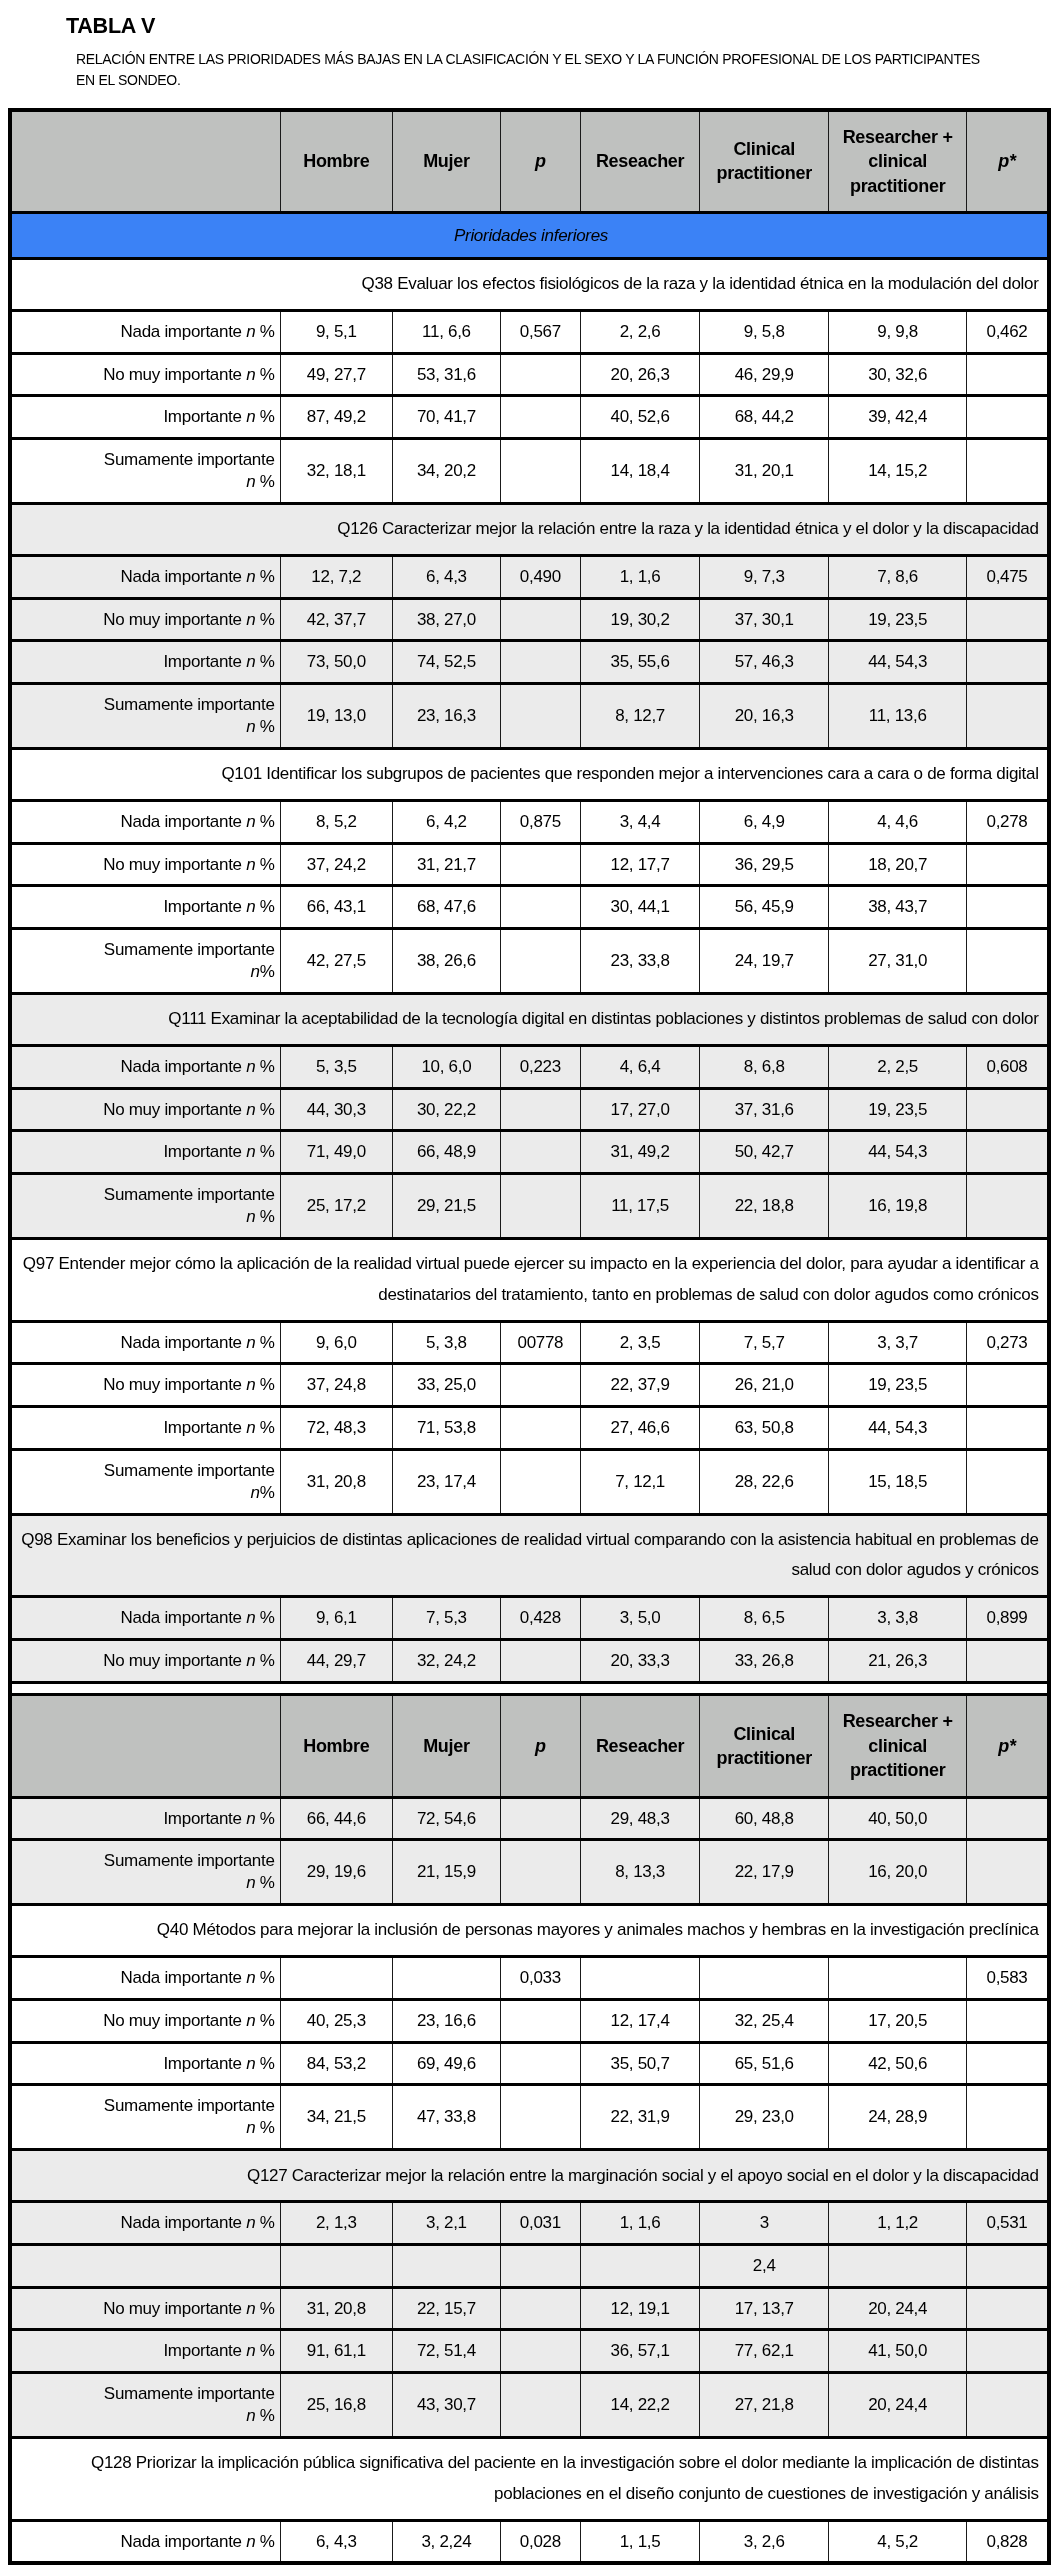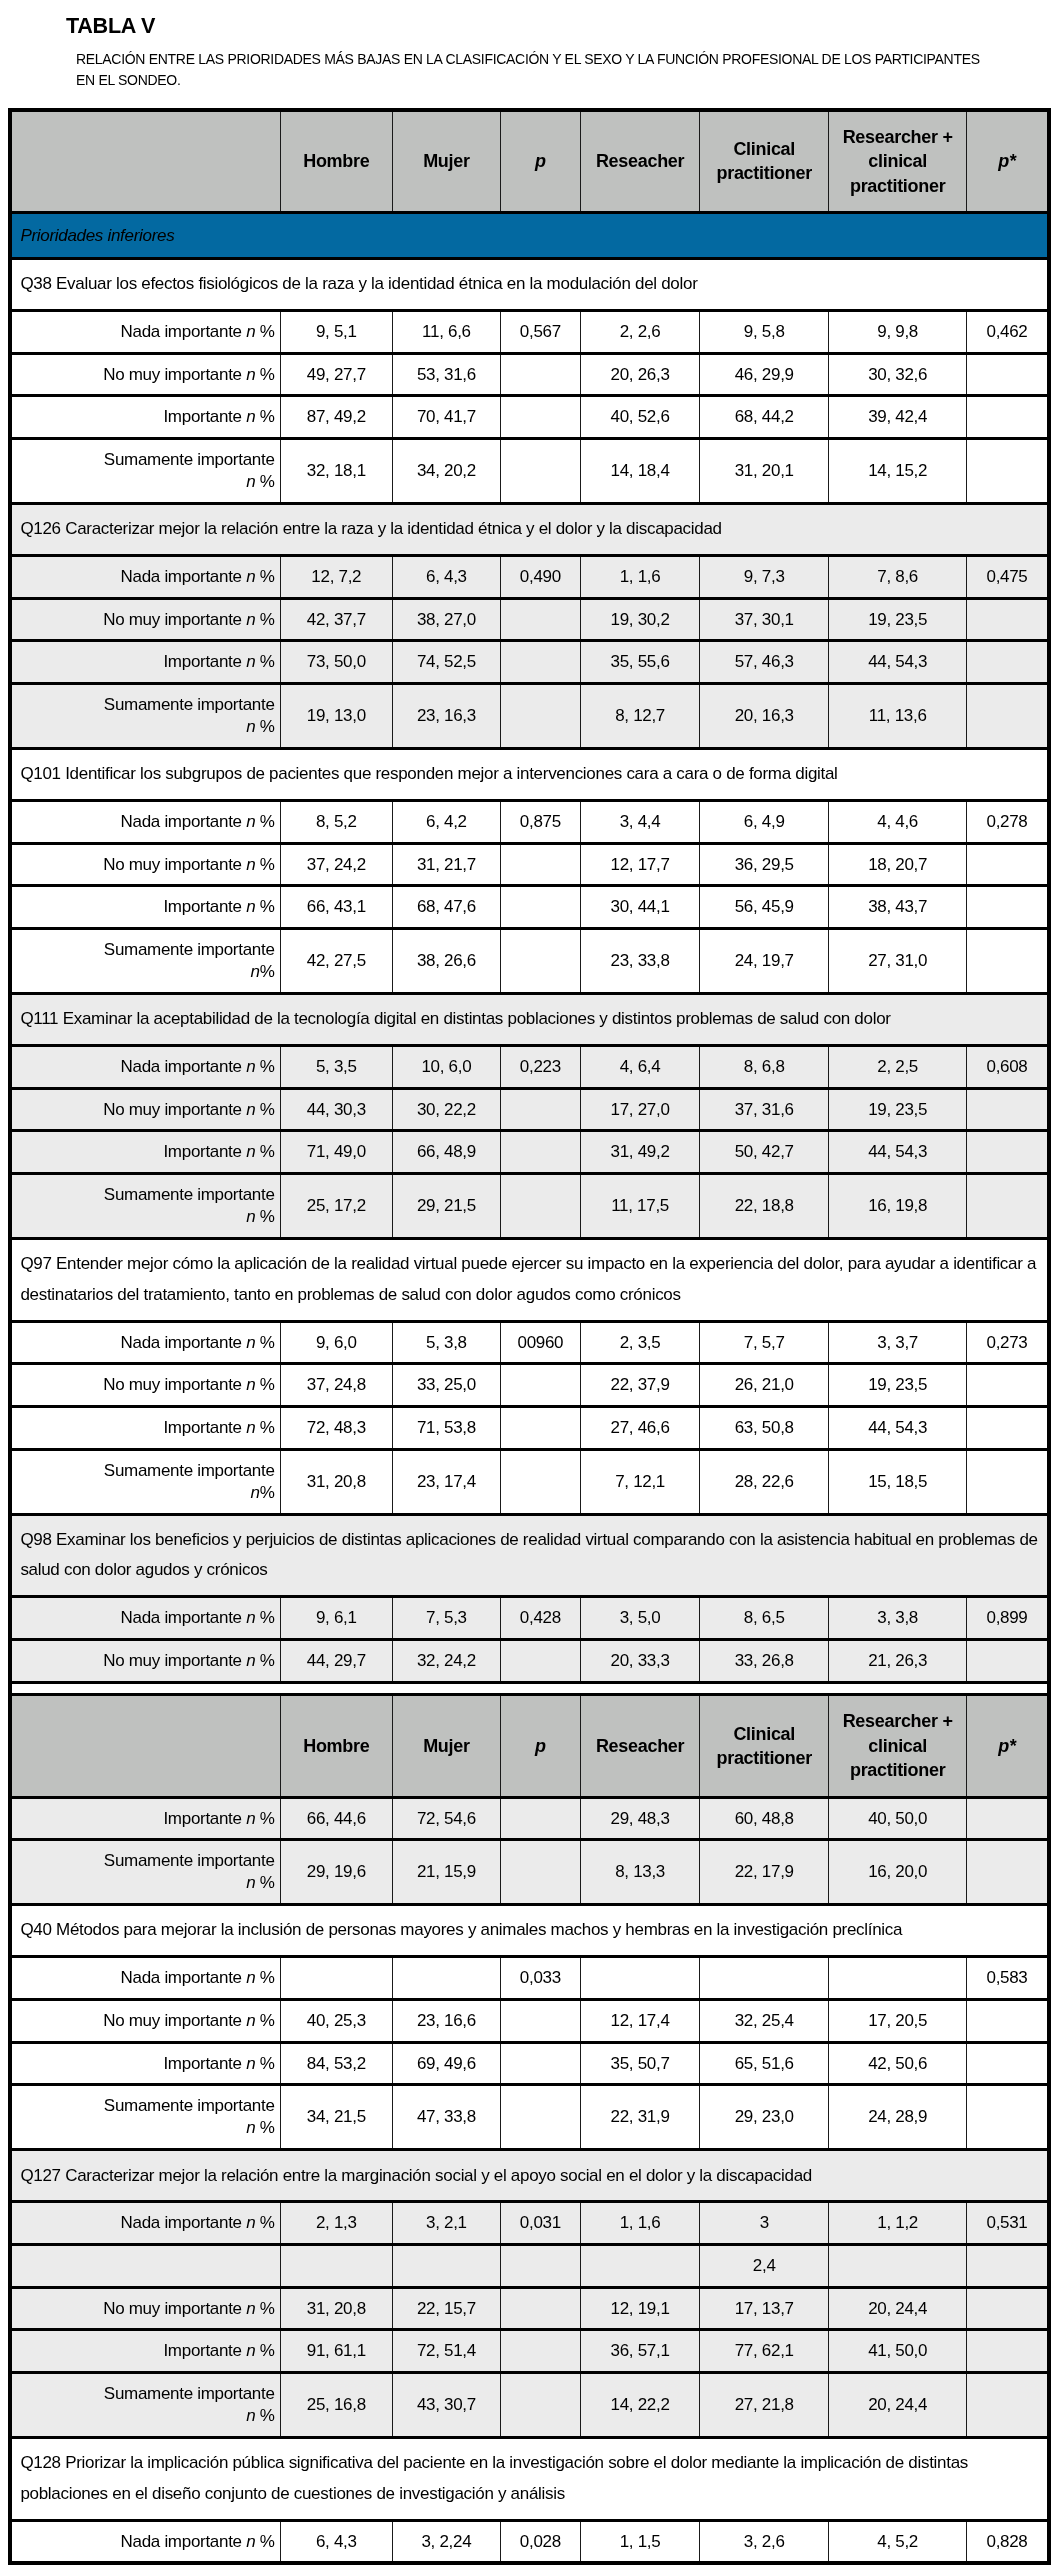--- a/index.html
+++ b/index.html
@@ -52,26 +52,26 @@
   tr.header-row th {
     background: #bfc1bf;
     font-weight: bold;
     font-size: 18px;
     text-align: center;
     padding: 13.4px 4.1px;
     line-height: 1.35;
   }
   tr.subhead-row td {
     font-style: italic;
-    text-align: left;
+    text-align: center;
     padding: 11.3px 5.2px 11.3px 8.2px;
-    background: #0369a1;
+    background: #3b82f6;
   }
   tr.section-row td {
-    text-align: left;
+    text-align: right;
     padding: 9.3px 8.2px;
     line-height: 1.8;
   }
   tr.data-row td {
     text-align: center;
     padding: 8.8px 3.1px;
     line-height: 1.3;
   }
   tr.data-row td.label-cell {
     text-align: right;
@@ -293,21 +293,21 @@
           <td>16, 19,8</td>
           <td></td>
         </tr>
         <tr class="section-row white">
           <td colspan="8">Q97 Entender mejor cómo la aplicación de la realidad virtual puede ejercer su impacto en la experiencia del dolor, para ayudar a identificar a destinatarios del tratamiento, tanto en problemas de salud con dolor agudos como crónicos</td>
         </tr>
         <tr class="data-row white">
           <td class="label-cell">Nada importante <i>n</i> %</td>
           <td>9, 6,0</td>
           <td>5, 3,8</td>
-          <td>00960</td>
+          <td>00778</td>
           <td>2, 3,5</td>
           <td>7, 5,7</td>
           <td>3, 3,7</td>
           <td>0,273</td>
         </tr>
         <tr class="data-row white">
           <td class="label-cell">No muy importante <i>n</i> %</td>
           <td>37, 24,8</td>
           <td>33, 25,0</td>
           <td></td>

